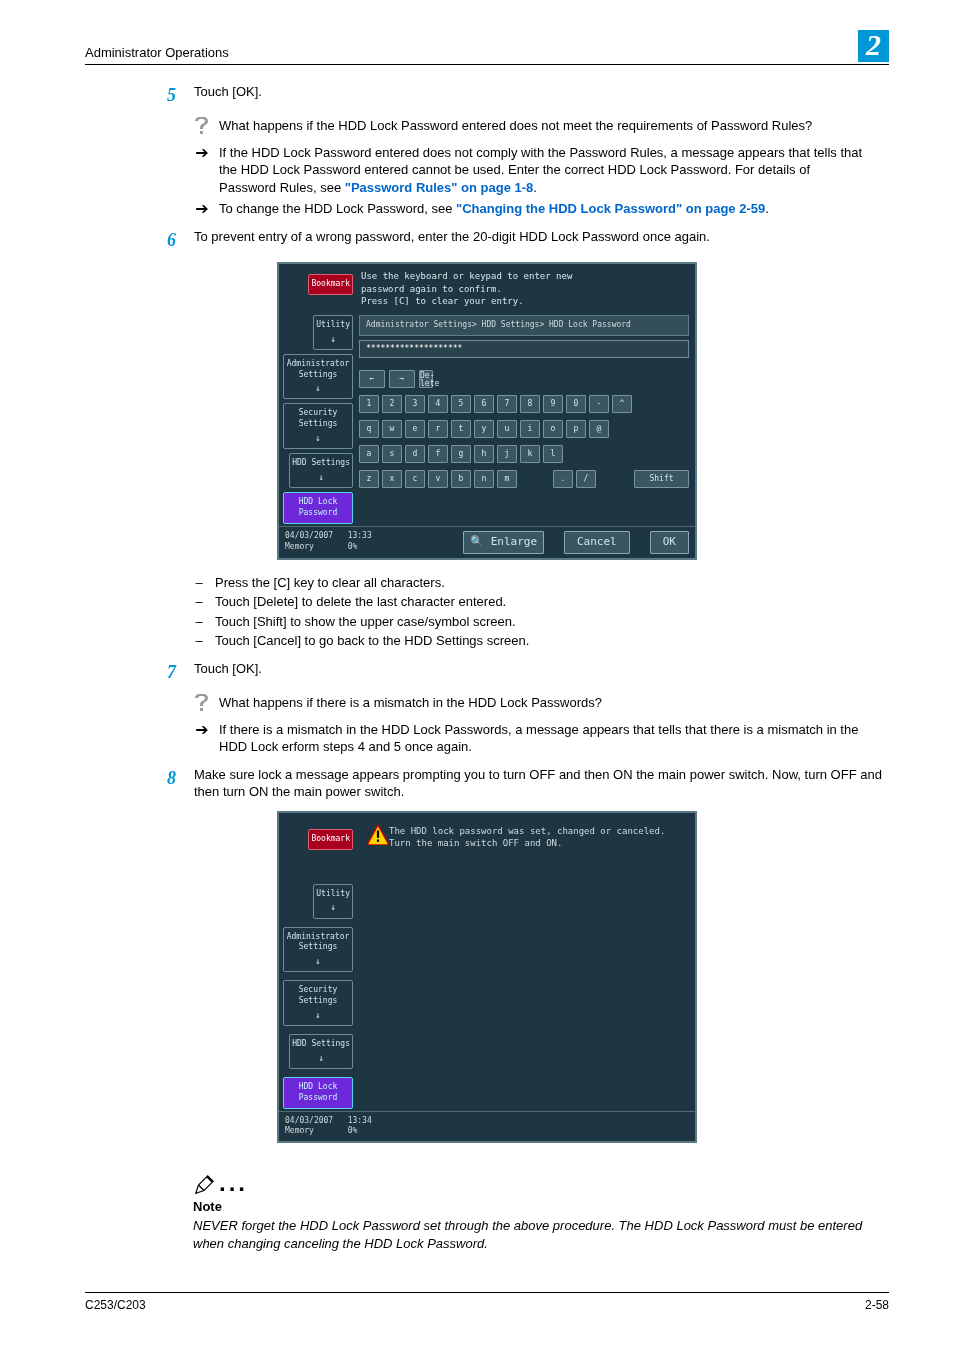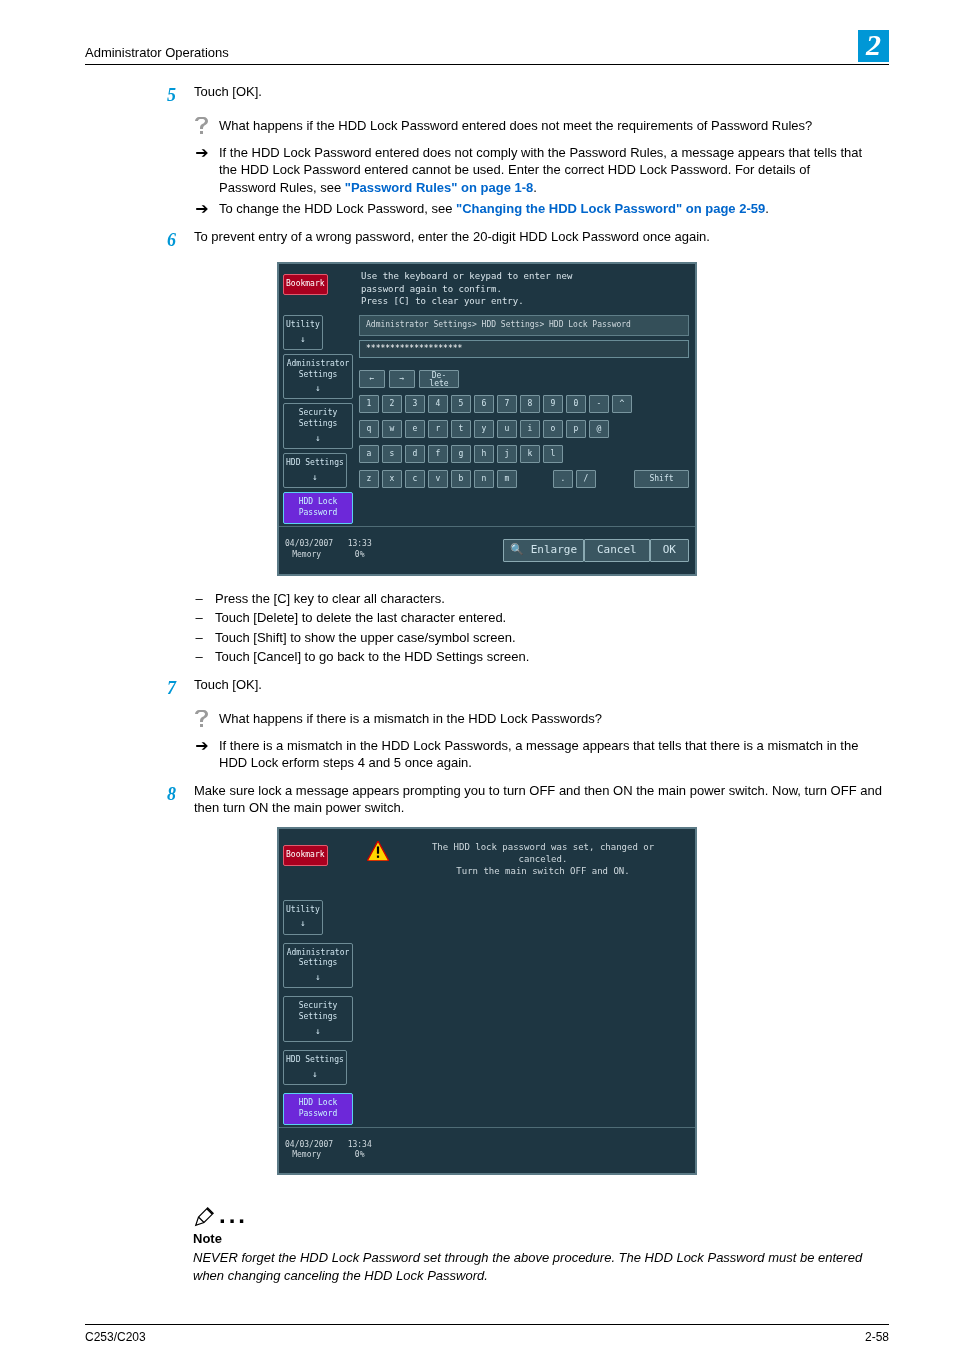--- a/index.html
+++ b/index.html
@@ -88,21 +88,21 @@
     color: #cfd9de;
     border: 2px solid #5b7a86;
   }
   .dp-top-msg { padding: 6px 84px 6px 84px; color: #d8e4ea; }
   .dp-row { display: flex; }
   .dp-sidebar {
     width: 78px;
     flex: none;
     display: flex;
     flex-direction: column;
-    align-items: flex-start;
+    align-items: flex-end;
     padding: 2px 4px;
     gap: 4px;
   }
   .dp-nav {
     border: 1px solid #6e8c96;
     text-align: center;
     padding: 4px 2px;
     border-radius: 2px;
     font-size: 8px;
     color: #cfe4ee;
@@ -136,46 +136,44 @@
   .kbtn {
     border: 1px solid #79969f;
     background: #3a5661;
     color: #d0e4ec;
     font-size: 8px;
     text-align:center;
     border-radius:1px;
   }
   .kbtn.sq { width: 20px; height: 18px; line-height:16px; }
   .kbtn.arrow { width: 26px; height: 18px; line-height:16px; }
-  .kbtn.del { width: 40px; height: 18px; line-height:16px; }
+  .kbtn.del { width: 14px; height: 18px; line-height:16px; }
   .kbd-row { display:flex; gap:3px; margin-top:3px; }
   .kbd-wide { width:55px; height:18px; line-height:16px; margin-left:auto; }
   .dp-footer {
-    display:flex; align-items:center; gap:0;
+    display:flex; align-items:center; gap:20px;
     border-top: 1px solid #4f6c76;
-    padding: 12px 6px;
+    padding: 4px 6px;
     font-size: 8px;
     background: #1e3642;
-    text-align: center;
   }
   .dp-footer .spacer { flex:1; }
   .dp-footbtn {
     border: 1px solid #8aa9b2;
     padding: 3px 12px;
     background: #3a5661;
     color: #d0e4ec;
     font-size: 11px;
     border-radius:1px;
   }
   .dp-footbtn.enlarge { padding: 3px 6px; }
   .dp-sidebar.second { gap: 8px; }
   .dp-alertmsg {
-    display:flex; gap:16px; padding: 10px 8px 110px 8px;
+    display:flex; gap:0; padding: 10px 8px 110px 8px;
     align-items:flex-start;
-    text-align:center;
   }
   .warn-tri {
     width:22px; height:20px; flex:none;
   }
   .note-block {
     margin: 20px 0 0 108px;
   }
   .note-icon { display:flex; align-items:flex-end; gap:4px; }
   .note-icon svg { width:22px; height:22px; }
   .note-dots { font-size: 24px; font-weight: bold; letter-spacing: 3px; transform: translateY(4px); }

